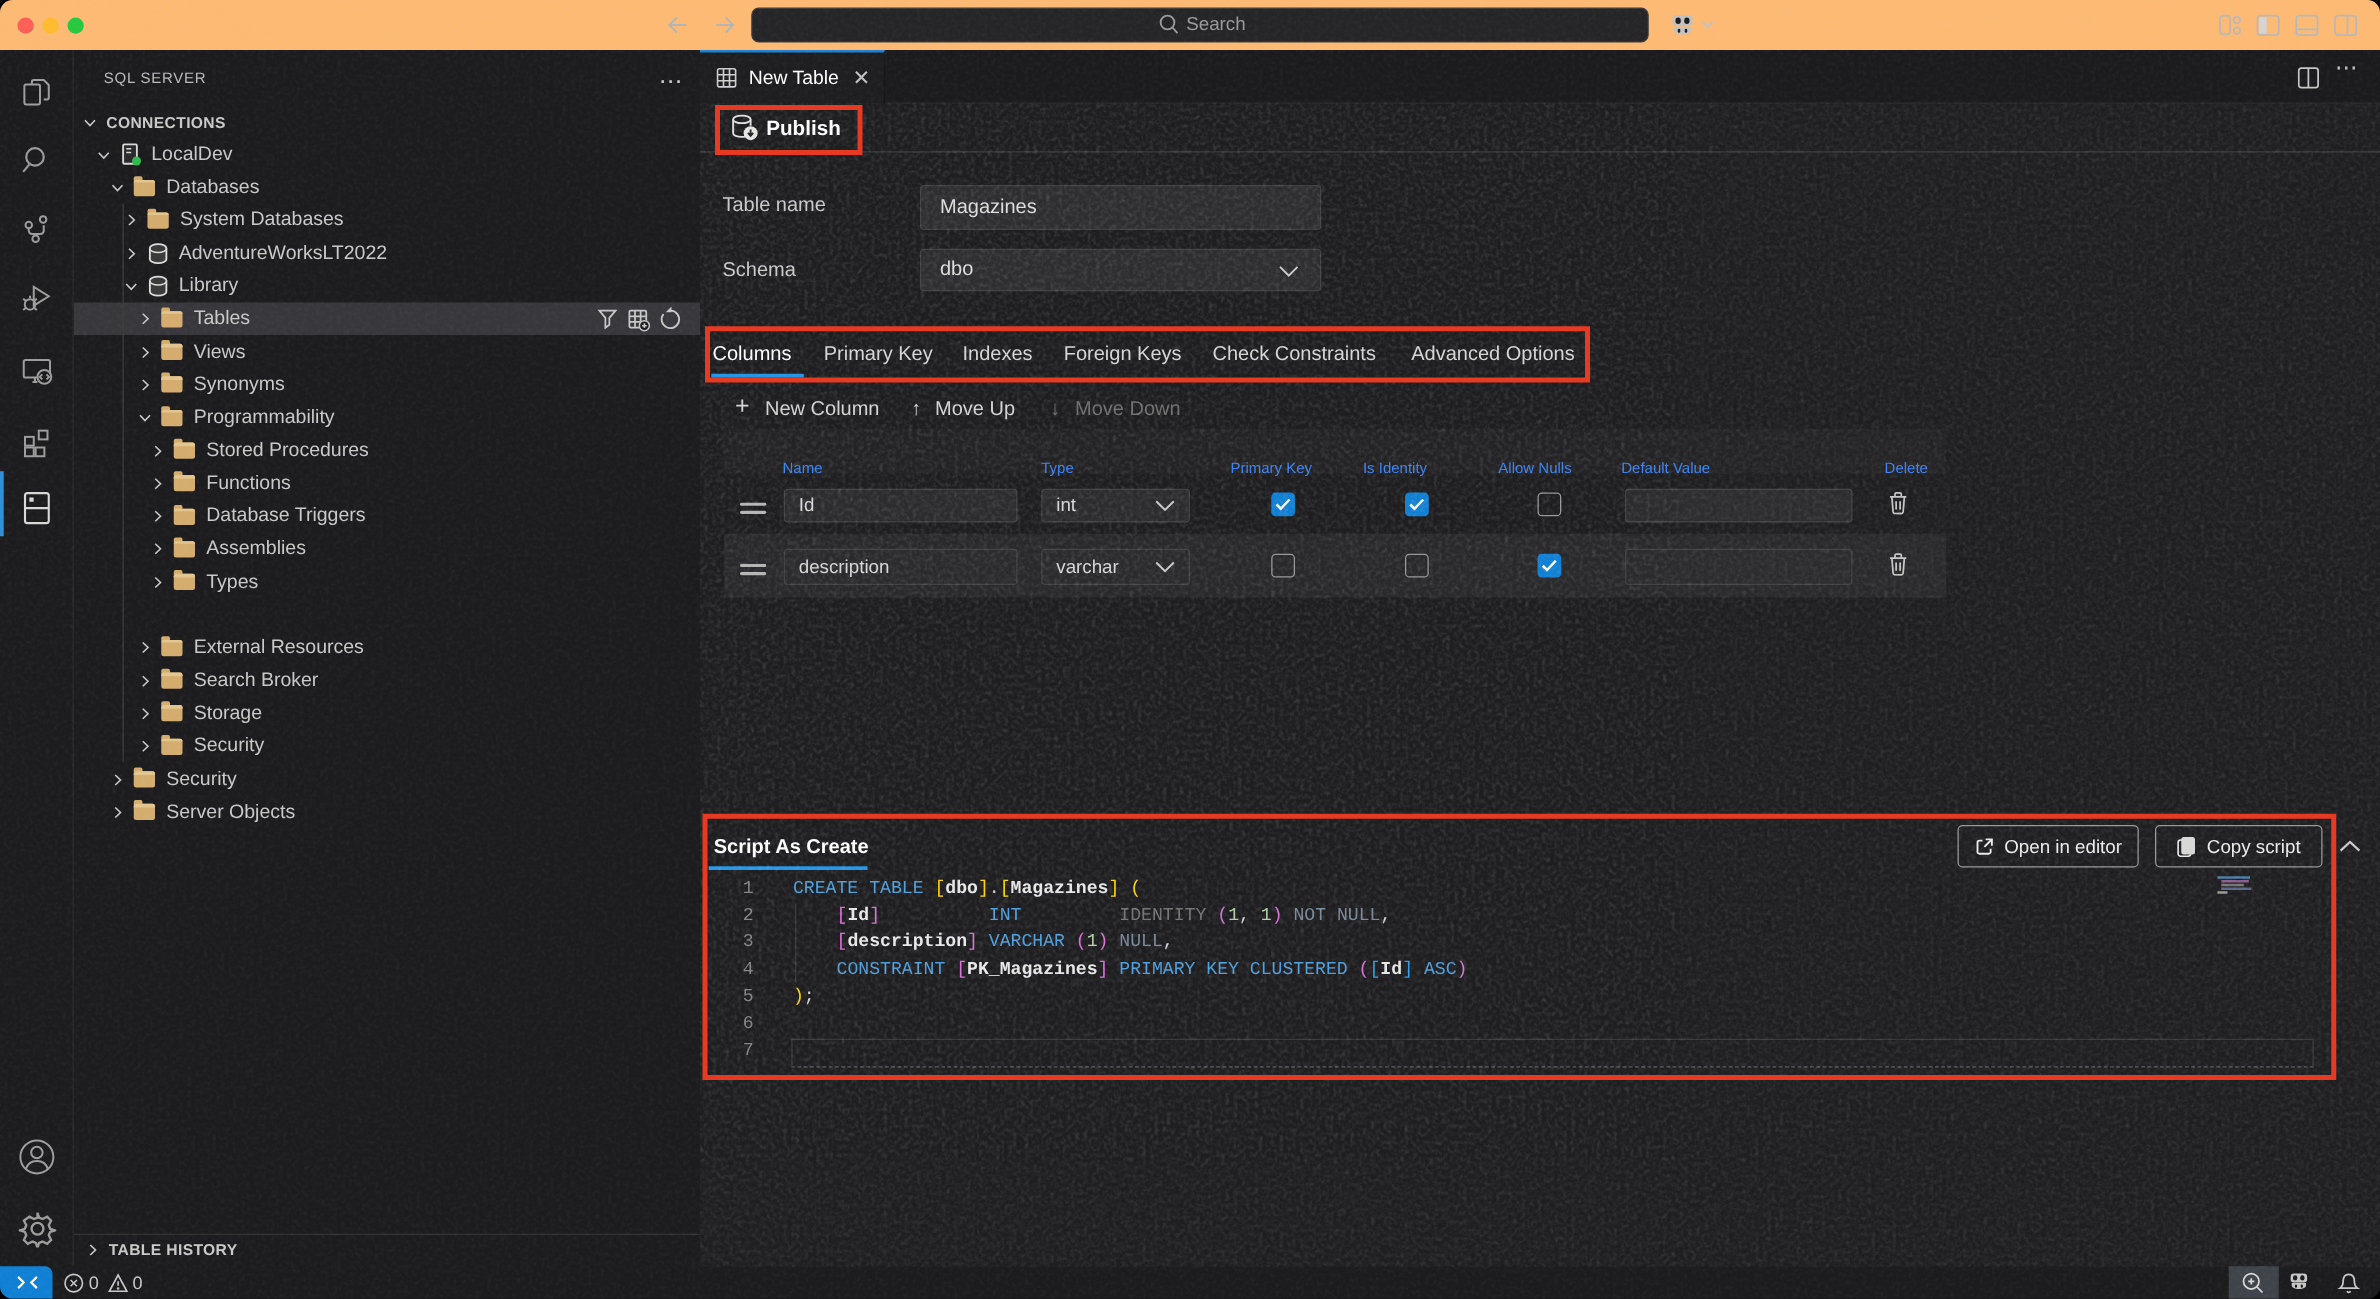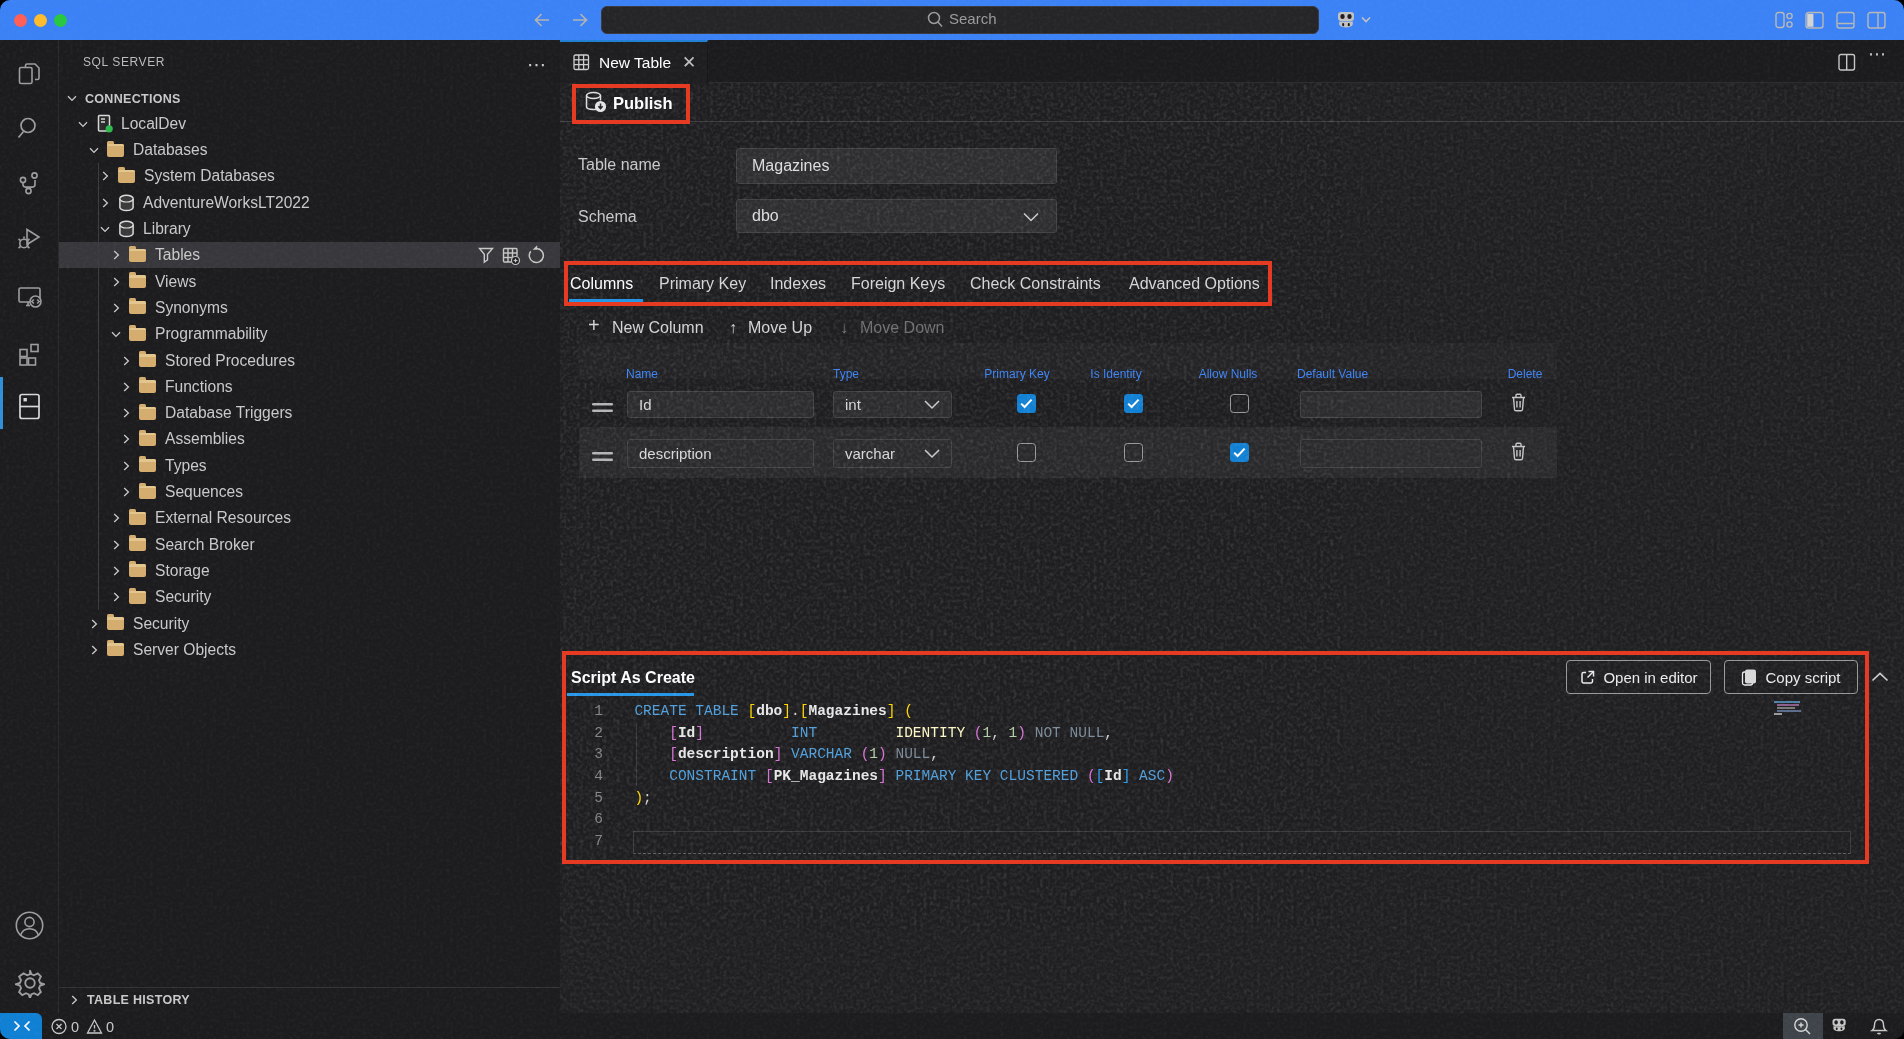--- a/index.html
+++ b/index.html
@@ -1,20 +1,20 @@
 <!DOCTYPE html>
 <html><head>
 <meta charset="utf-8">
 <style>
 *{margin:0;padding:0;box-sizing:border-box}
 html,body{width:1904px;height:1039px;background:#000;font-family:"Liberation Sans",sans-serif;overflow:hidden}
 #win{position:absolute;inset:0;border-radius:10px;overflow:hidden;background:#1d1d1f}
 .abs{position:absolute}
 
-#titlebar{position:absolute;left:0;top:0;width:1904px;height:40px;background:#3b82f6}
+#titlebar{position:absolute;left:0;top:0;width:1904px;height:40px;background:#fdba74}
 .tl{position:absolute;top:13.5px;width:13px;height:13px;border-radius:50%}
 #searchbox{position:absolute;left:601px;top:5.5px;width:718px;height:28px;background:#252528;border:1px solid #3a3a3d;border-radius:6px;color:#9b9b9b;font-size:15px}
 
 #activity{position:absolute;left:0;top:40px;width:58px;height:973px;background:#1c1c1e}
 .aicon{position:absolute;left:17px;color:#9d9d9d}
 
 #sidebar{position:absolute;left:58px;top:40px;width:502px;height:973px;background:#1c1c1e;border-left:1px solid #2a2a2a;overflow:hidden}
 .row{position:absolute;left:0;width:502px;height:26px;display:flex;align-items:center;font-size:15.6px;color:#c9c9c9;white-space:nowrap}
 .row svg.chev{flex:0 0 16px;margin-right:5px}
 .lv0{padding-left:5px}.lv1{padding-left:16px}.lv2{padding-left:27px}.lv3{padding-left:38px}.lv4{padding-left:49px}.lv5{padding-left:59px}
@@ -36,21 +36,21 @@
 
 .gin{position:absolute;background:#2c2c2e;border:1px solid #434346;border-radius:3px;color:#d8d8d8;font-size:15px;display:flex;align-items:center;padding-left:11px}
 .cb{position:absolute;width:19px;height:19px;border-radius:3.5px}
 .cbon{background:#1080d4}
 .cboff{border:1.5px solid #999;background:transparent}
 .hdr{position:absolute;font-size:12px;color:#3b82f6;top:24px}
 
 .btn{position:absolute;height:34px;border:1px solid #989898;border-radius:4px;color:#ececec;font-size:15px;display:flex;align-items:center;justify-content:center;gap:7px}
 .cl{position:absolute;height:22px;line-height:22px;font-family:"Liberation Mono",monospace;font-size:14.5px;white-space:pre}
 .ln{position:absolute;width:30px;height:22px;line-height:22px;text-align:right;color:#858585;font-family:"Liberation Mono",monospace;font-size:14.5px}
-.k{color:#4f9fdc}.m{color:#fef9c3}.g{color:#ffd700}.o{color:#d972d6}.bb{color:#2d9ff0}.n{color:#b5cea8}.x{color:#7b8a99}.w{color:#e8e8e8;font-weight:700}.p{color:#d4d4d4}
+.k{color:#4f9fdc}.m{color:#737373}.g{color:#ffd700}.o{color:#d972d6}.bb{color:#2d9ff0}.n{color:#b5cea8}.x{color:#7b8a99}.w{color:#e8e8e8;font-weight:700}.p{color:#d4d4d4}
 
 #statusbar{position:absolute;left:0;top:1013px;width:1904px;height:26px;background:#1c1c1e;color:#c8c8c8;font-size:15px}
 #noise{position:absolute;inset:0;z-index:5;pointer-events:none}
 .z10{z-index:10}
 </style>
 </head>
 <body>
 <div id="win">
 
 <div id="titlebar">
@@ -261,27 +261,20 @@
         </svg>
         <span class="folder"></span>
         <span>Assemblies</span>
       </div>
 <div class="row lv5" style="top:412.7px">
         <svg class="chev" width="16" height="16">
           <path d="M6.2 4l4.2 4-4.2 4" stroke="#c9c9c9" fill="none" stroke-width="1.3"></path>
         </svg>
         <span class="folder"></span>
         <span>Types</span>
-      </div>
-<div class="row lv5" style="top:439.0px">
-        <svg class="chev" width="16" height="16">
-          <path d="M6.2 4l4.2 4-4.2 4" stroke="#c9c9c9" fill="none" stroke-width="1.3"></path>
-        </svg>
-        <span class="folder"></span>
-        <span>Sequences</span>
       </div>
 <div class="row lv4" style="top:465.3px">
         <svg class="chev" width="16" height="16">
           <path d="M6.2 4l4.2 4-4.2 4" stroke="#c9c9c9" fill="none" stroke-width="1.3"></path>
         </svg>
         <span class="folder"></span>
         <span>External Resources</span>
       </div>
 <div class="row lv4" style="top:491.6px">
         <svg class="chev" width="16" height="16">

